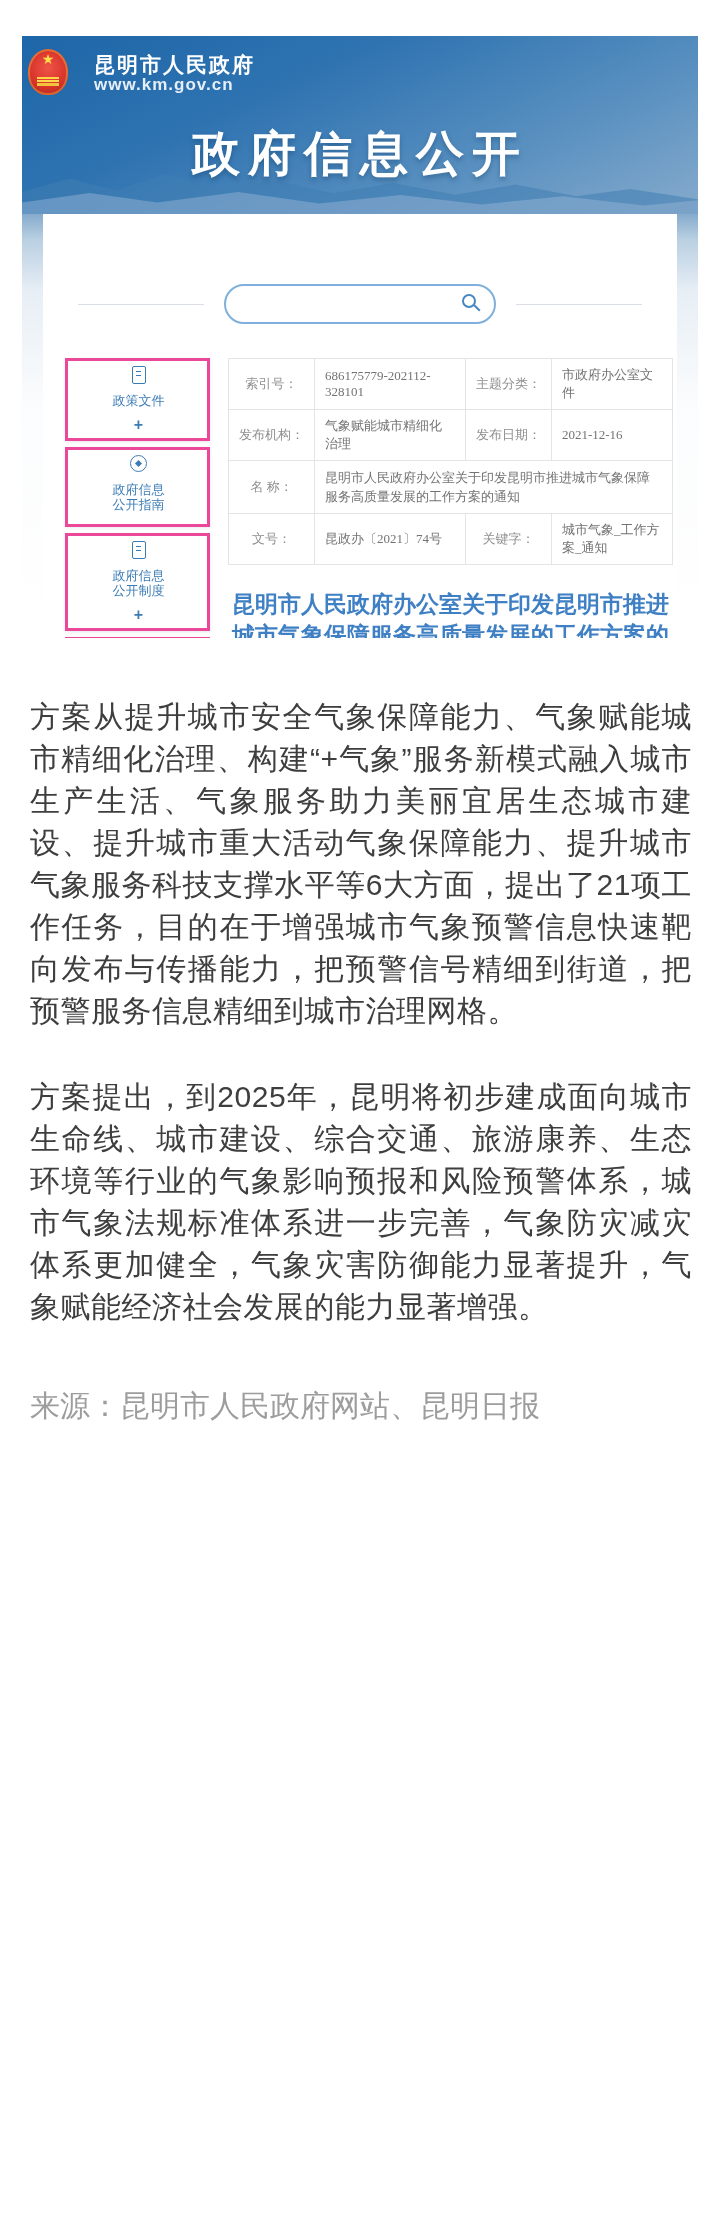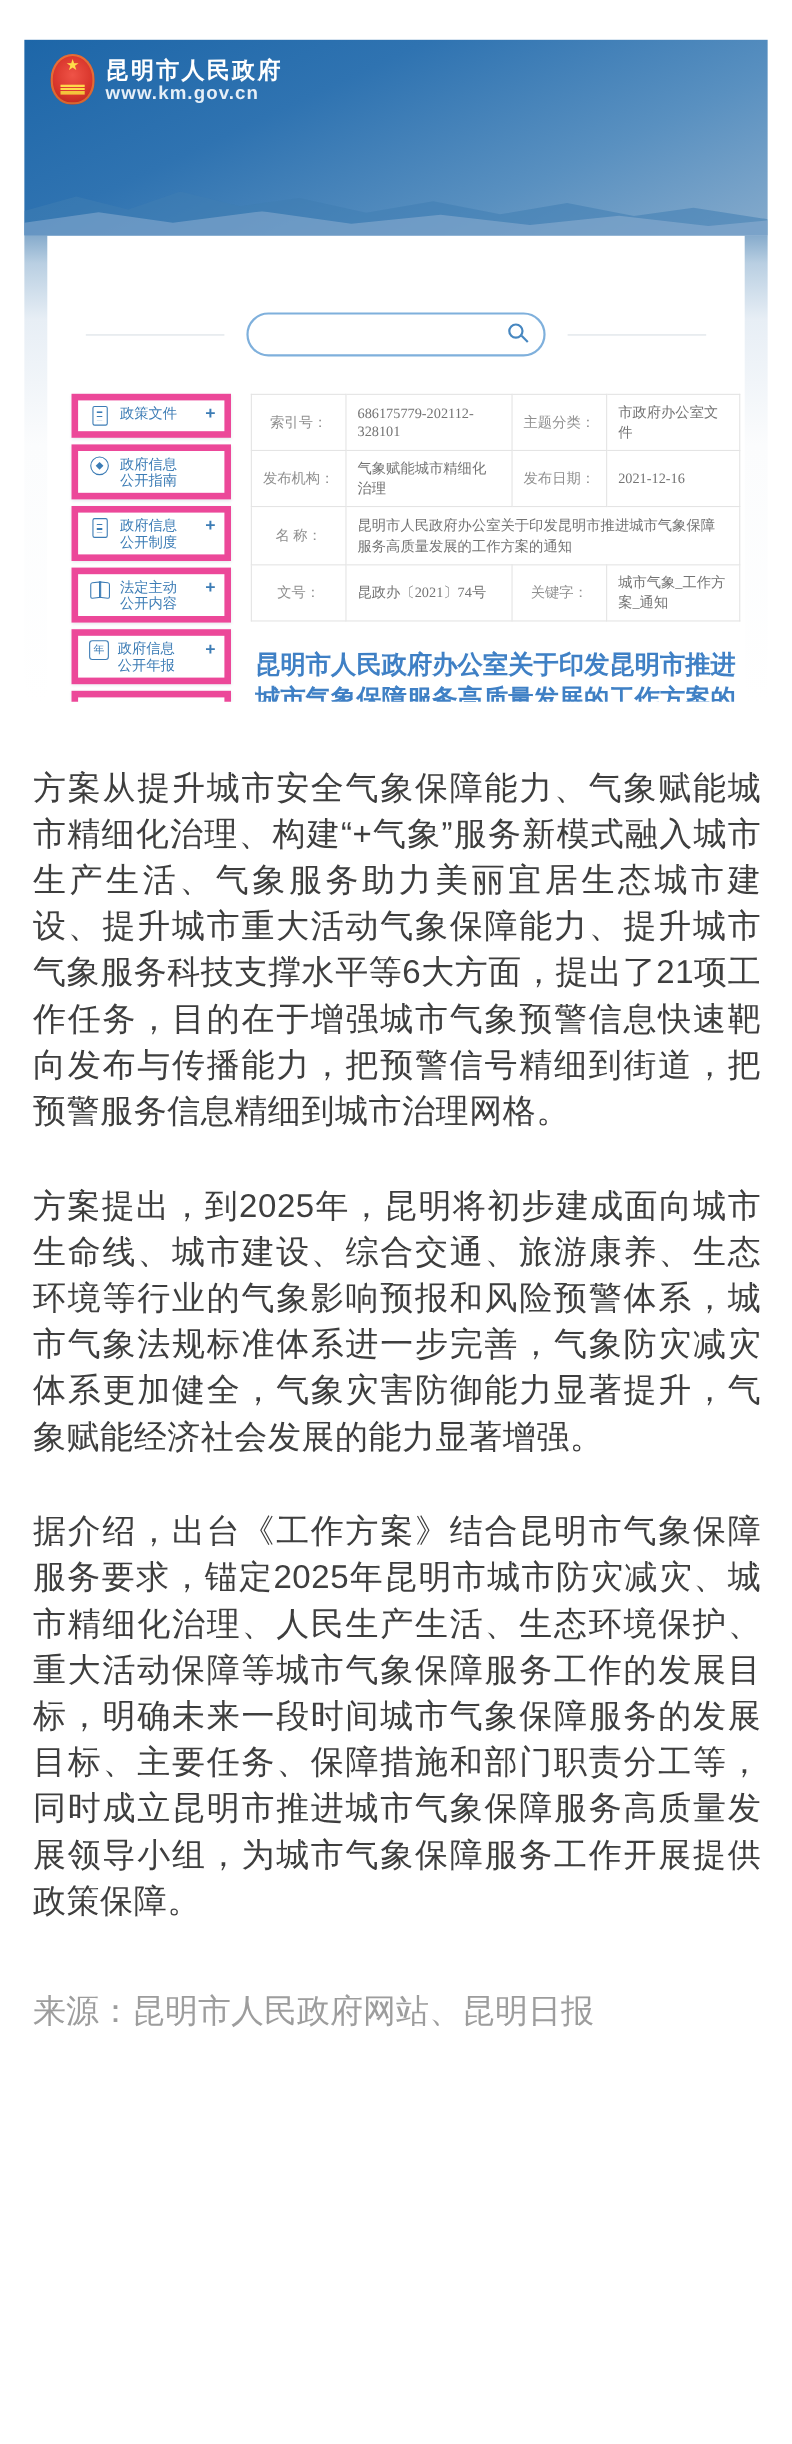--- a/index.html
+++ b/index.html
@@ -35,21 +35,21 @@
   }
   .gov-banner .mtn1 {
     background:#40200000;
     background-color:#3f7db2; opacity:.55;
     clip-path:polygon(0 100%,0 62%,7% 44%,14% 60%,21% 38%,29% 56%,37% 46%,46% 64%,55% 50%,64% 66%,73% 52%,82% 68%,90% 58%,100% 72%,100% 100%);
   }
   .gov-banner .mtn2 {
     background-color:#9db9d6; opacity:.45; height:52px; bottom:-4px;
     clip-path:polygon(0 100%,0 70%,10% 52%,20% 70%,32% 50%,44% 72%,56% 56%,68% 74%,80% 58%,92% 76%,100% 66%,100% 100%);
   }
-  .brand { position:absolute; top:13px; left:24px; display:flex; align-items:center; gap:10px; }
+  .brand { position:absolute; top:13px; left:6px; display:flex; align-items:center; gap:26px; }
   .emblem {
     flex:none; width:40px; height:46px; position:relative;
     background:radial-gradient(circle at 50% 42%,#ef5347 0%,#d8352b 55%,#a92117 100%);
     border-radius:50% 50% 46% 46%;
     box-shadow:inset 0 0 0 2px rgba(255,216,74,.35);
   }
   .emblem::before {
     content:"★"; position:absolute; top:2px; left:0; right:0;
     text-align:center; color:#ffde4a; font-size:14px; line-height:16px;
   }
@@ -79,24 +79,25 @@
     border:2px solid #7fb0dc; border-radius:21px;
   }
   .mag { position:absolute; right:18px; top:8px; width:14px; height:14px;
     border:2px solid #4787c0; border-radius:50%; }
   .mag::after { content:""; position:absolute; width:8px; height:2px; background:#4787c0;
     transform:rotate(45deg); right:-7px; bottom:-3px; }
   
   .cols { display:flex; gap:18px; padding:0 4px 0 22px; }
   .side { flex:none; width:145px; display:flex; flex-direction:column; gap:6px; }
   .side-item {
-    background:#ffffff; border:6px solid #ec4899;
+    background:#ffffff; border:3px solid #ec4899;
     box-shadow:0 1px 3px rgba(120,140,160,.20);
-    min-height:40px; display:flex; align-items:flex-start; gap:8px;
+    min-height:40px; display:flex; align-items:center; gap:8px;
     padding:4px 8px 4px 10px;
+    flex-direction:column;
   }
   .side-item .lbl { flex:1; color:#3c7cb5; font-size:13px; line-height:15px; white-space:pre-line; }
   .side-item .plus { color:#3c7cb5; font-size:16px; font-weight:bold; }
   
   .ic { flex:none; width:20px; height:20px; position:relative; }
   .ic-doc::before { content:""; position:absolute; left:3px; top:1px; width:12px; height:16px;
     border:1.5px solid #3c7cb5; border-radius:2px; }
   .ic-doc::after { content:""; position:absolute; left:7px; top:6px; width:5px; height:8px;
     background:repeating-linear-gradient(180deg,#3c7cb5 0 1.5px,transparent 1.5px 4px); }
   .ic-compass::before { content:""; position:absolute; left:1px; top:1px; width:15px; height:15px;
@@ -137,20 +138,21 @@
     <div class="gov-banner">
       <div class="mtn1"></div>
       <div class="mtn2"></div>
       <div class="brand">
         <span class="emblem"></span>
         <span class="brand-text">
           <span class="site-name">昆明市人民政府</span>
           <span class="site-url">www.km.gov.cn</span>
         </span>
       </div>
+      <div class="banner-title">政府信息公开</div>
     </div>
 
     <div class="gov-body">
       <div class="gov-panel">
         <div class="search-row">
           <span class="hr-line"></span>
           <div class="search-box">
             <span class="mag"></span>
           </div>
           <span class="hr-line"></span>
@@ -225,17 +227,16 @@
             <h2 class="doc-title">昆明市人民政府办公室关于印发昆明市推进城市气象保障服务高质量发展的工作方案的通知</h2>
 
           </div>
         </div>
       </div>
     </div>
   </figure>
 
   <p class="para">方案从提升城市安全气象保障能力、气象赋能城市精细化治理、构建“+气象”服务新模式融入城市生产生活、气象服务助力美丽宜居生态城市建设、提升城市重大活动气象保障能力、提升城市气象服务科技支撑水平等6大方面，提出了21项工作任务，目的在于增强城市气象预警信息快速靶向发布与传播能力，把预警信号精细到街道，把预警服务信息精细到城市治理网格。</p>
   <p class="para">方案提出，到2025年，昆明将初步建成面向城市生命线、城市建设、综合交通、旅游康养、生态环境等行业的气象影响预报和风险预警体系，城市气象法规标准体系进一步完善，气象防灾减灾体系更加健全，气象灾害防御能力显著提升，气象赋能经济社会发展的能力显著增强。</p>
-  <p class="para">据介绍，出台《工作方案》结合昆明市气象保障服务要求，锚定2025年昆明市城市防灾减灾、城市精细化治理、人民生产生活、生态环境保护、重大活动保障等城市气象保障服务工作的发展目标，明确未来一段时间城市气象保障服务的发展目标、主要任务、保障措施和部门职责分工等，同时成立昆明市推进城市气象保障服务高质量发展领导小组，为城市气象保障服务工作开展提供政策保障。</p>
 
   <div class="source">来源：昆明市人民政府网站、昆明日报</div>
 
 </div>
 
 </body></html>

